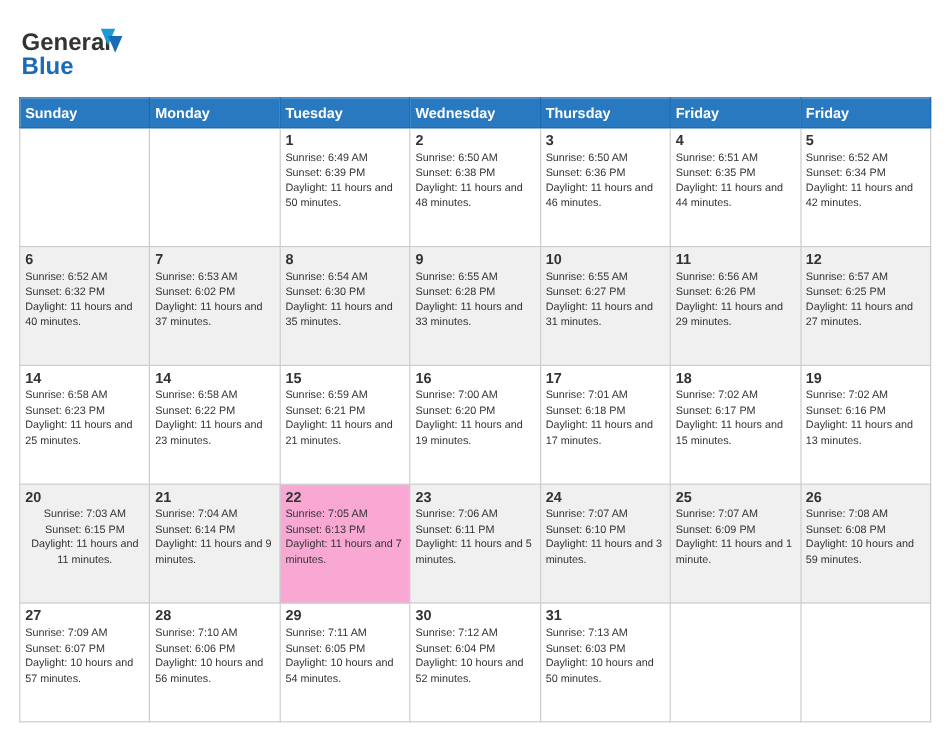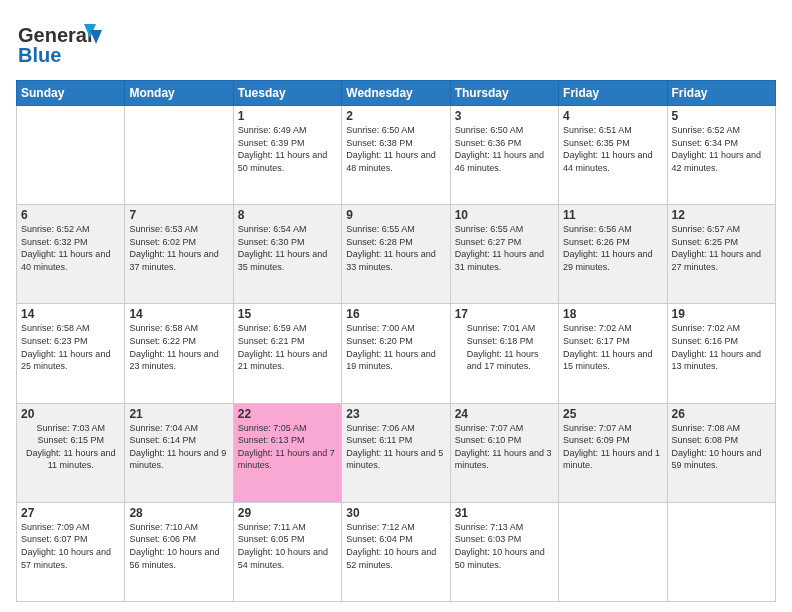--- a/index.html
+++ b/index.html
@@ -217,21 +217,21 @@
 Daylight: 11 hours and 21 minutes.</div>
           </td>
           <td>
             <span class="day-num">16</span>
             <div class="day-info" style="white-space: pre-line;">Sunrise: 7:00 AM
 Sunset: 6:20 PM
 Daylight: 11 hours and 19 minutes.</div>
           </td>
           <td>
             <span class="day-num">17</span>
-            <div class="day-info" style="white-space: pre-line; margin-left: 12px;">Sunrise: 7:01 AM
+            <div class="day-info" style="white-space: pre-line;">Sunrise: 7:01 AM
 Sunset: 6:18 PM
 Daylight: 11 hours and 17 minutes.</div>
           </td>
           <td>
             <span class="day-num">18</span>
             <div class="day-info" style="white-space: pre-line;">Sunrise: 7:02 AM
 Sunset: 6:17 PM
 Daylight: 11 hours and 15 minutes.</div>
           </td>
           <td>

